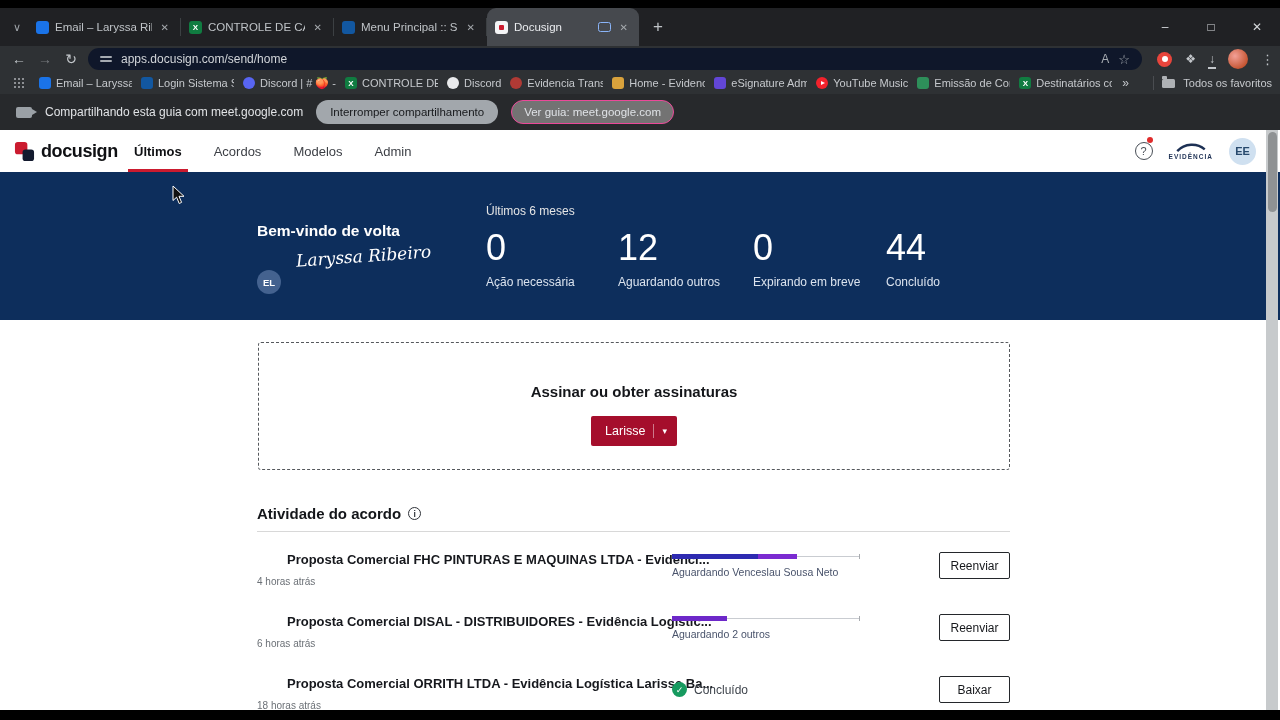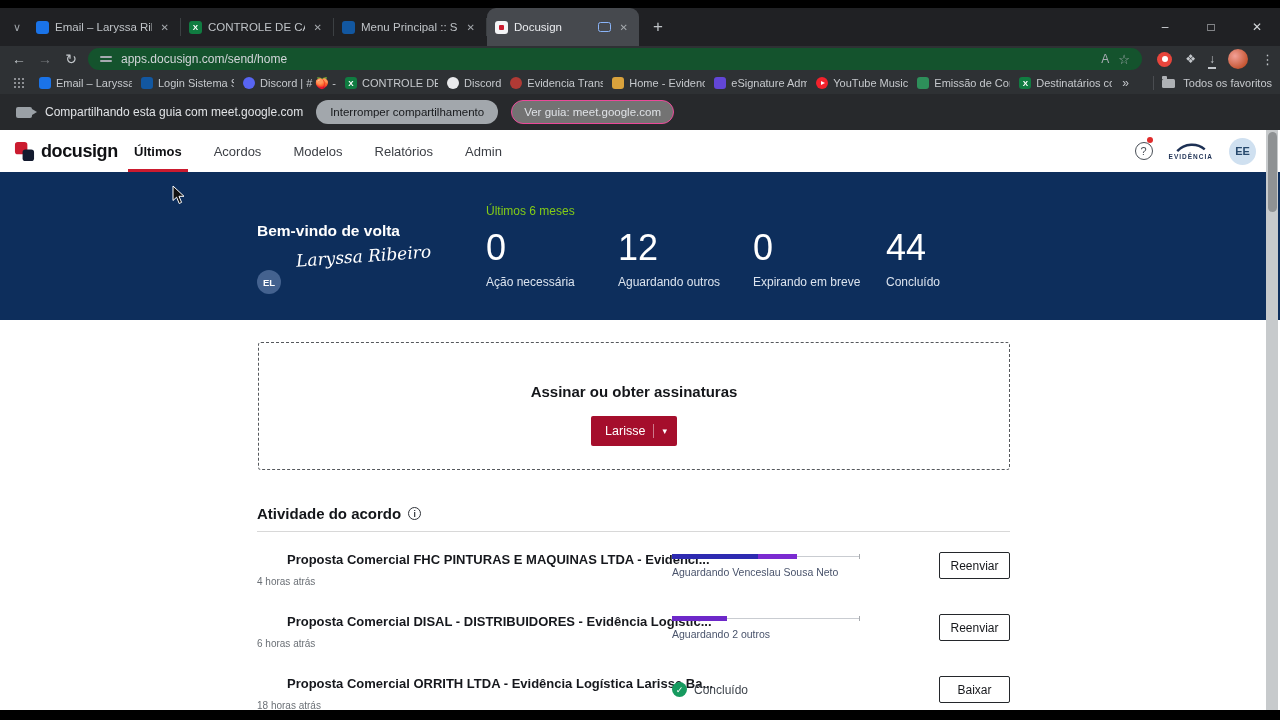--- a/index.html
+++ b/index.html
@@ -37,21 +37,21 @@
   .newtab{width:26px;height:26px;margin-left:6px;display:flex;align-items:center;justify-content:center;
           color:#bfc3c7;font-size:17px;}
   .wincontrols{position:absolute;right:0;top:0;height:38px;display:flex;}
   .winbtn{width:46px;height:38px;display:flex;align-items:center;justify-content:center;color:#d4d7da;font-size:12px;}
 
   
   .toolbar{position:absolute;top:46px;left:0;width:1280px;height:26px;background:#2e3134;}
   .navbtn{position:absolute;top:2px;width:22px;height:22px;display:flex;align-items:center;justify-content:center;
           color:#c3c7cb;font-size:14px;}
   .navbtn.fwd{color:#75797e;}
-  .omnibox{position:absolute;left:88px;top:2px;width:1054px;height:22px;background:#14532d;border-radius:11px;
+  .omnibox{position:absolute;left:88px;top:2px;width:1054px;height:22px;background:#0f172a;border-radius:11px;
            display:flex;align-items:center;padding:0 12px;gap:9px;}
   .tune-icon{width:12px;height:10px;position:relative;flex:none;}
   .tune-icon::before{content:"";position:absolute;left:0;right:0;top:2px;height:1.6px;background:#a6abb1;border-radius:1px;}
   .tune-icon::after{content:"";position:absolute;left:0;right:0;bottom:2px;height:1.6px;background:#a6abb1;border-radius:1px;}
   .url-text{font-size:12px;color:#d2d5d9;flex:1;white-space:nowrap;overflow:hidden;}
   .omni-icon{color:#a6abb1;font-size:12px;flex:none;}
   .star-icon{font-size:13px;}
   .tb-right{position:absolute;right:6px;top:0;height:26px;display:flex;align-items:center;gap:13px;}
   .red-ext-icon{width:15px;height:15px;border-radius:50%;background:#e8453c;position:relative;}
   .red-ext-icon::after{content:"";position:absolute;inset:4.5px;background:#fff;border-radius:50%;}
@@ -105,21 +105,21 @@
   .org-name{font-size:6.5px;font-weight:700;color:#1d3054;letter-spacing:1px;margin-top:1px;}
   .ee-avatar{width:27px;height:27px;border-radius:50%;background:#cfe0f0;color:#27496d;font-size:11px;
              font-weight:700;display:flex;align-items:center;justify-content:center;}
 
   .hero{position:absolute;top:42px;left:0;width:1280px;height:148px;background:#0d2e5c;}
   .hero-welcome{position:absolute;left:257px;top:50px;font-size:15.5px;font-weight:700;color:#fff;}
   .el-avatar{position:absolute;left:257px;top:78px;width:24px;height:24px;border-radius:50%;background:#44628f;
              color:#fff;font-size:9.5px;font-weight:700;display:flex;align-items:center;justify-content:center;margin-top:20px;}
   .signature{position:absolute;left:296px;top:74px;font-family:"DejaVu Serif",serif;font-style:italic;
              font-size:17px;color:#fff;transform:rotate(-4deg);}
-  .hero-period{position:absolute;left:486px;top:32px;font-size:12px;color:#84cc16;}
+  .hero-period{position:absolute;left:486px;top:32px;font-size:12px;color:#e5e5e5;}
   .stats{position:absolute;left:486px;top:58px;display:grid;grid-template-columns:132px 135px 133px auto;}
   .stat-value{font-size:36px;color:#fff;font-weight:500;line-height:1;}
   .stat-label{font-size:12px;color:#dbe3ee;margin-top:9px;}
 
   .cta-box{position:absolute;left:258px;top:212px;width:752px;height:128px;border:1.3px dashed #55585c;
            border-radius:3px;display:flex;flex-direction:column;align-items:center;padding-top:40px;}
   .cta-title{font-size:15px;font-weight:700;color:#14161a;}
   .cta-btn{margin-top:16px;display:inline-flex;align-items:center;background:#a50e2c;color:#fff;border:none;
            border-radius:2px;padding:8px 10px 8px 14px;font-size:12.5px;font-weight:500;}
   .cta-btn .divider{width:1px;height:14px;background:rgba(255,255,255,.45);margin:0 8px;}
@@ -298,21 +298,20 @@
           <rect x="1" y="1" width="13" height="13" rx="3" fill="#cb1b2f"></rect>
           <rect x="9" y="9" width="12" height="12" rx="3" fill="#131a2e"></rect>
         </svg>
         <span class="ds-wordmark">docusign</span>
       </div>
 
       <div class="ds-nav">
         <span class="ds-nav-item active">Últimos</span>
         <span class="ds-nav-item">Acordos</span>
         <span class="ds-nav-item">Modelos</span>
-        <span class="ds-nav-item">Relatórios</span>
         <span class="ds-nav-item">Admin</span>
       </div>
 
       <div class="ds-right">
         <span class="help-icon">
           <span>?</span>
           <span class="notif-dot"></span>
         </span>
         <span class="org-logo">
           <svg width="32" height="11" viewBox="0 0 34 12">

